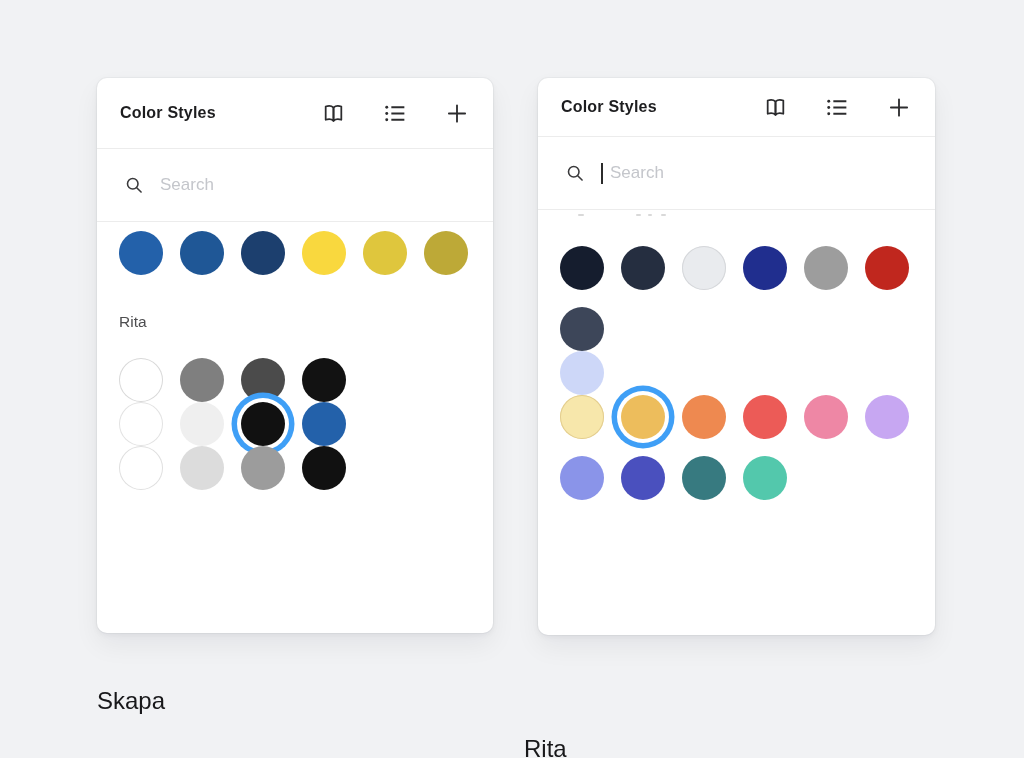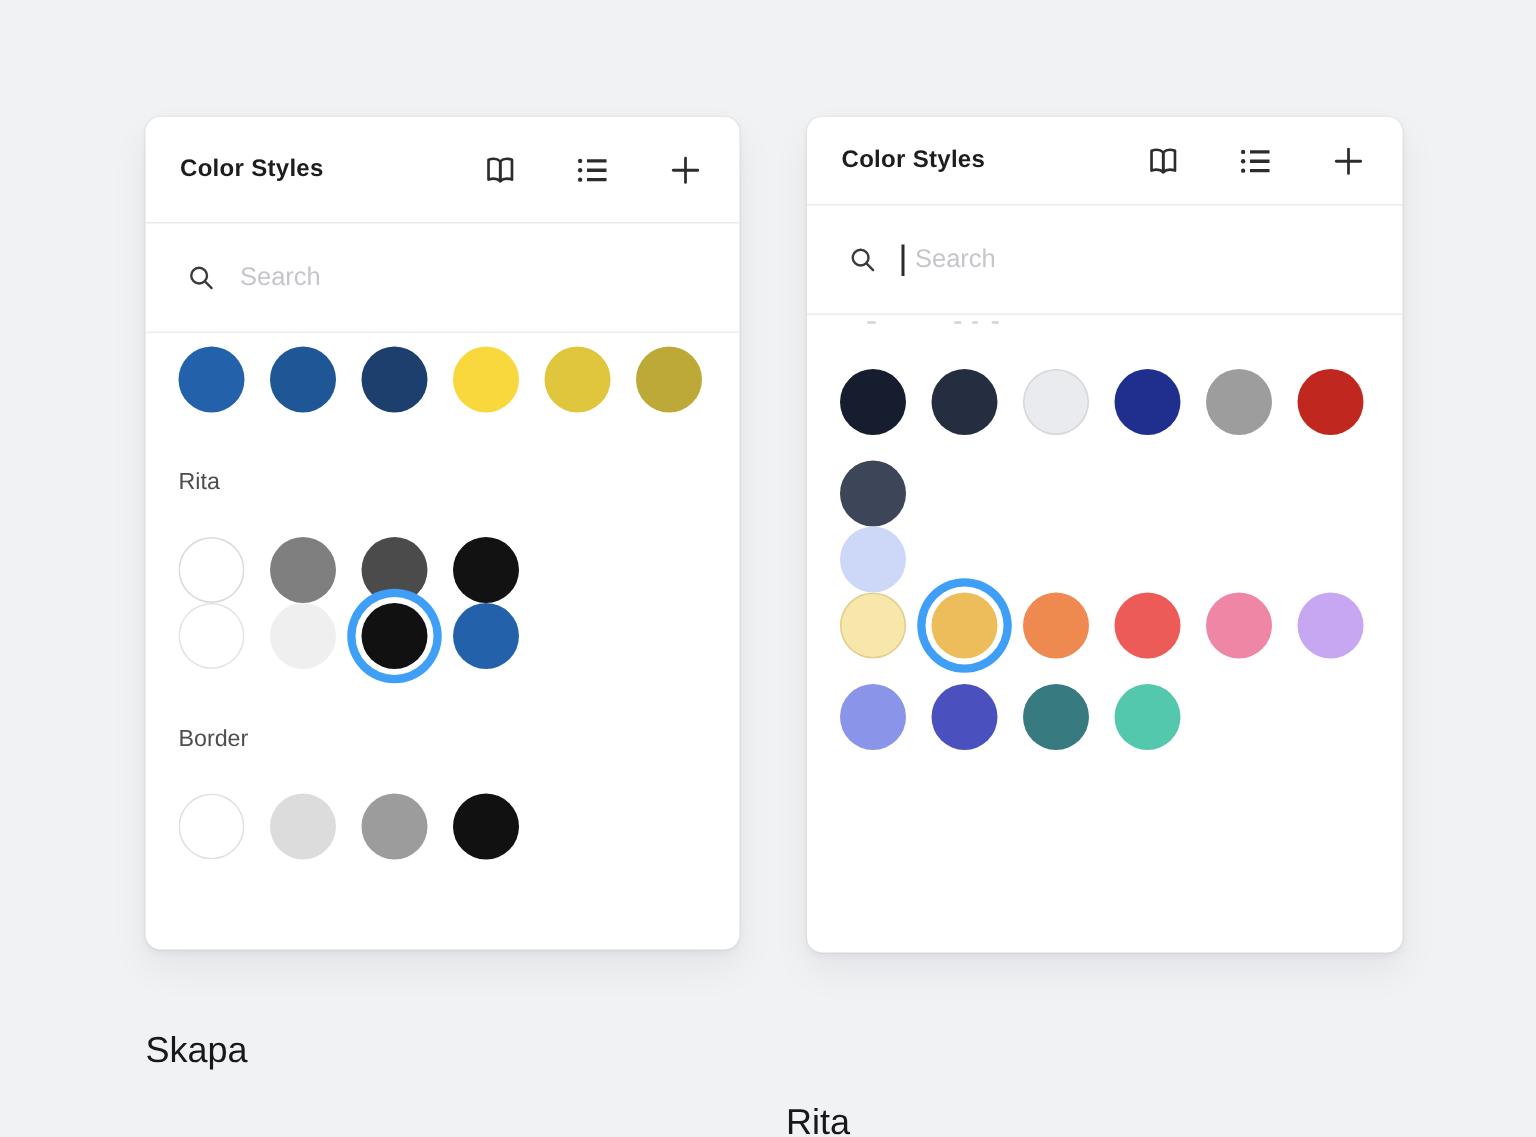--- a/index.html
+++ b/index.html
@@ -108,21 +108,20 @@
         <div class="swatch" style="background: rgb(127, 127, 127);"></div>
         <div class="swatch" style="background: rgb(75, 75, 75);"></div>
         <div class="swatch" style="background: rgb(18, 18, 18);"></div>
       </div>
       <div class="swatch-row">
         <div class="swatch" style="background: rgb(255, 255, 255); box-shadow: rgb(227, 227, 227) 0px 0px 0px 1px inset;"></div>
         <div class="swatch" style="background: rgb(239, 239, 239);"></div>
         <div class="swatch" style="background: rgb(17, 17, 17); box-shadow: rgb(255, 255, 255) 0px 0px 0px 4px, rgb(63, 159, 246) 0px 0px 0px 9.5px;"></div>
         <div class="swatch" style="background: rgb(35, 97, 170);"></div>
       </div>
-      <div class="section-label">Border</div>
       <div class="swatch-row">
         <div class="swatch" style="background: rgb(255, 255, 255); box-shadow: rgb(224, 224, 224) 0px 0px 0px 1px inset;"></div>
         <div class="swatch" style="background: rgb(220, 220, 220);"></div>
         <div class="swatch" style="background: rgb(156, 156, 156);"></div>
         <div class="swatch" style="background: rgb(17, 17, 17);"></div>
       </div>
     </div>
 </div>
 
 <div class="card rita">

